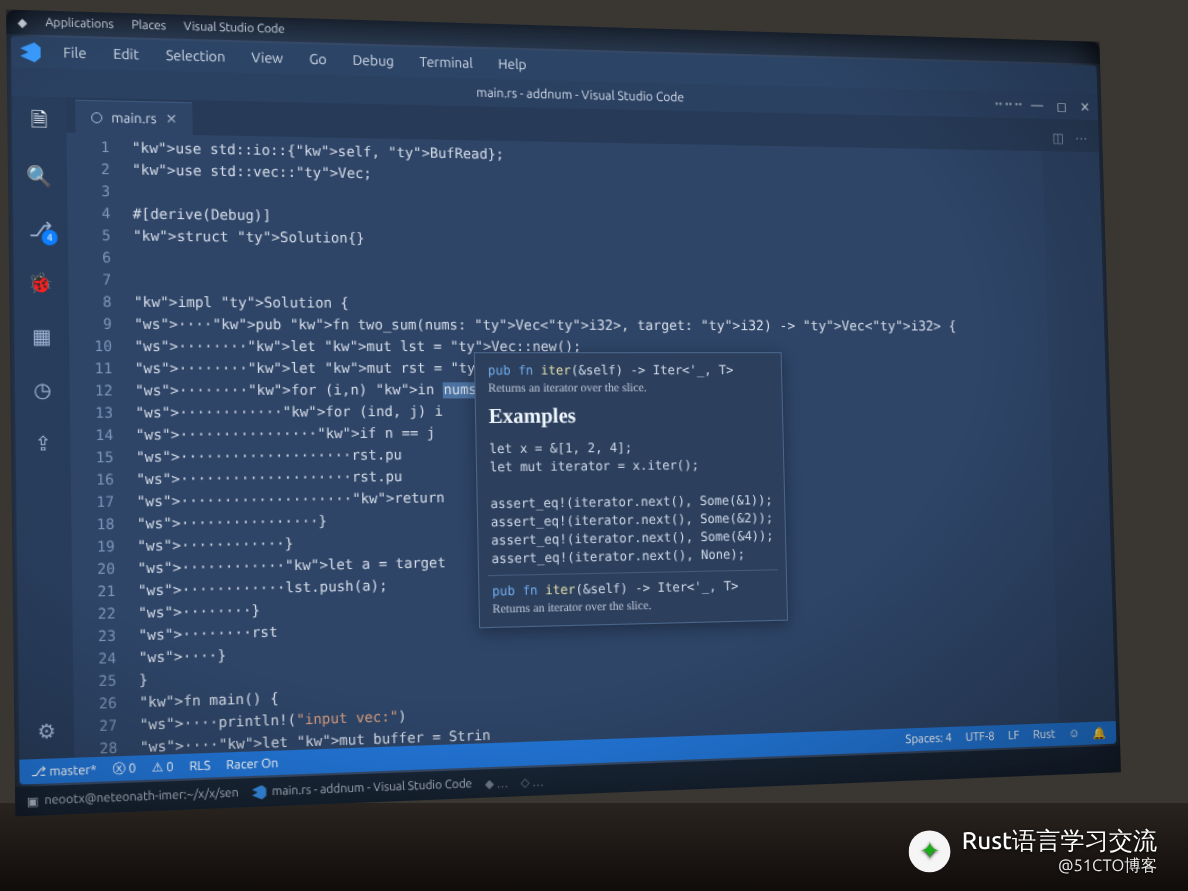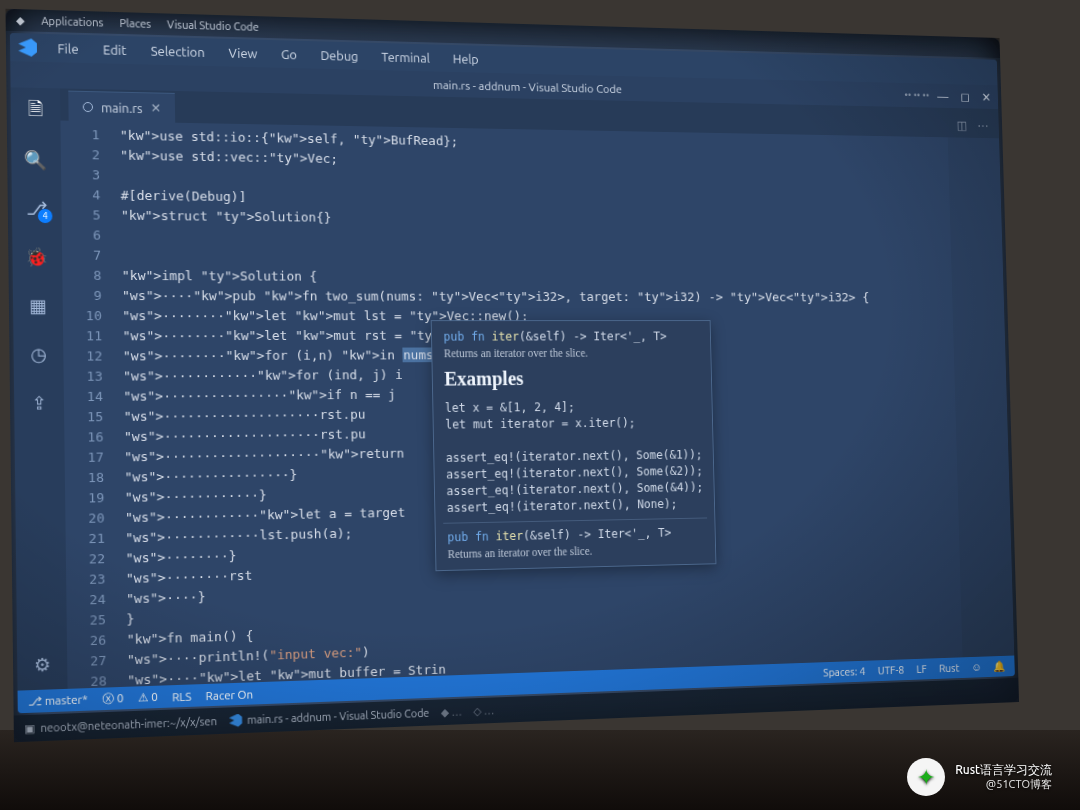--- a/index.html
+++ b/index.html
@@ -106,21 +106,21 @@
   .taskbar .item { display:flex; align-items:center; gap:5px; opacity:.85; }
   .taskbar .vsc-ico { width:13px; height:13px; background:#3a9cff; clip-path: polygon(70% 0,100% 25%,100% 75%,70% 100%,0 70%,40% 50%,0 30%); }
 
   
   .watermark {
     position:absolute; right:28px; bottom:14px; display:flex; align-items:center;
     gap:10px; color:#fff; z-index:10; text-shadow:0 1px 3px #000;
   }
   .watermark .wx { width:38px; height:38px; border-radius:50%; background:#f5f5f5; display:flex; align-items:center;justify-content:center; font-size:22px; color:#1aad19; }
   .watermark .txt { display:flex; flex-direction:column; line-height:1.2; }
-  .watermark .sub { font-size:11px; opacity:.9; text-align:right; }
+  .watermark .sub { font-size:15px; opacity:.9; text-align:right; }
 
   
   .vignette { position:absolute; inset:0; pointer-events:none;
     background: radial-gradient(ellipse at 40% 40%, transparent 55%, rgba(0,0,0,.35) 100%);
   }
   .desk { position:absolute; left:0; right:0; bottom:0; height:80px;
     background: linear-gradient(#2a2420, #100c0a); }
 </style>
 </head>
 <body>
@@ -269,16 +269,16 @@
       <div class="item" style="opacity:.5">◇ …</div>
     </div>
 
     <div class="vignette"></div>
   </div>
 </div>
 
 <div class="watermark">
   <div class="wx">✦</div>
   <div class="txt">
-    <div style="font-size:12px;font-weight:500">Rust语言学习交流</div>
+    <div style="font-size:22px;font-weight:500">Rust语言学习交流</div>
     <div class="sub">@51CTO博客</div>
   </div>
 </div>
 
 </body></html>

